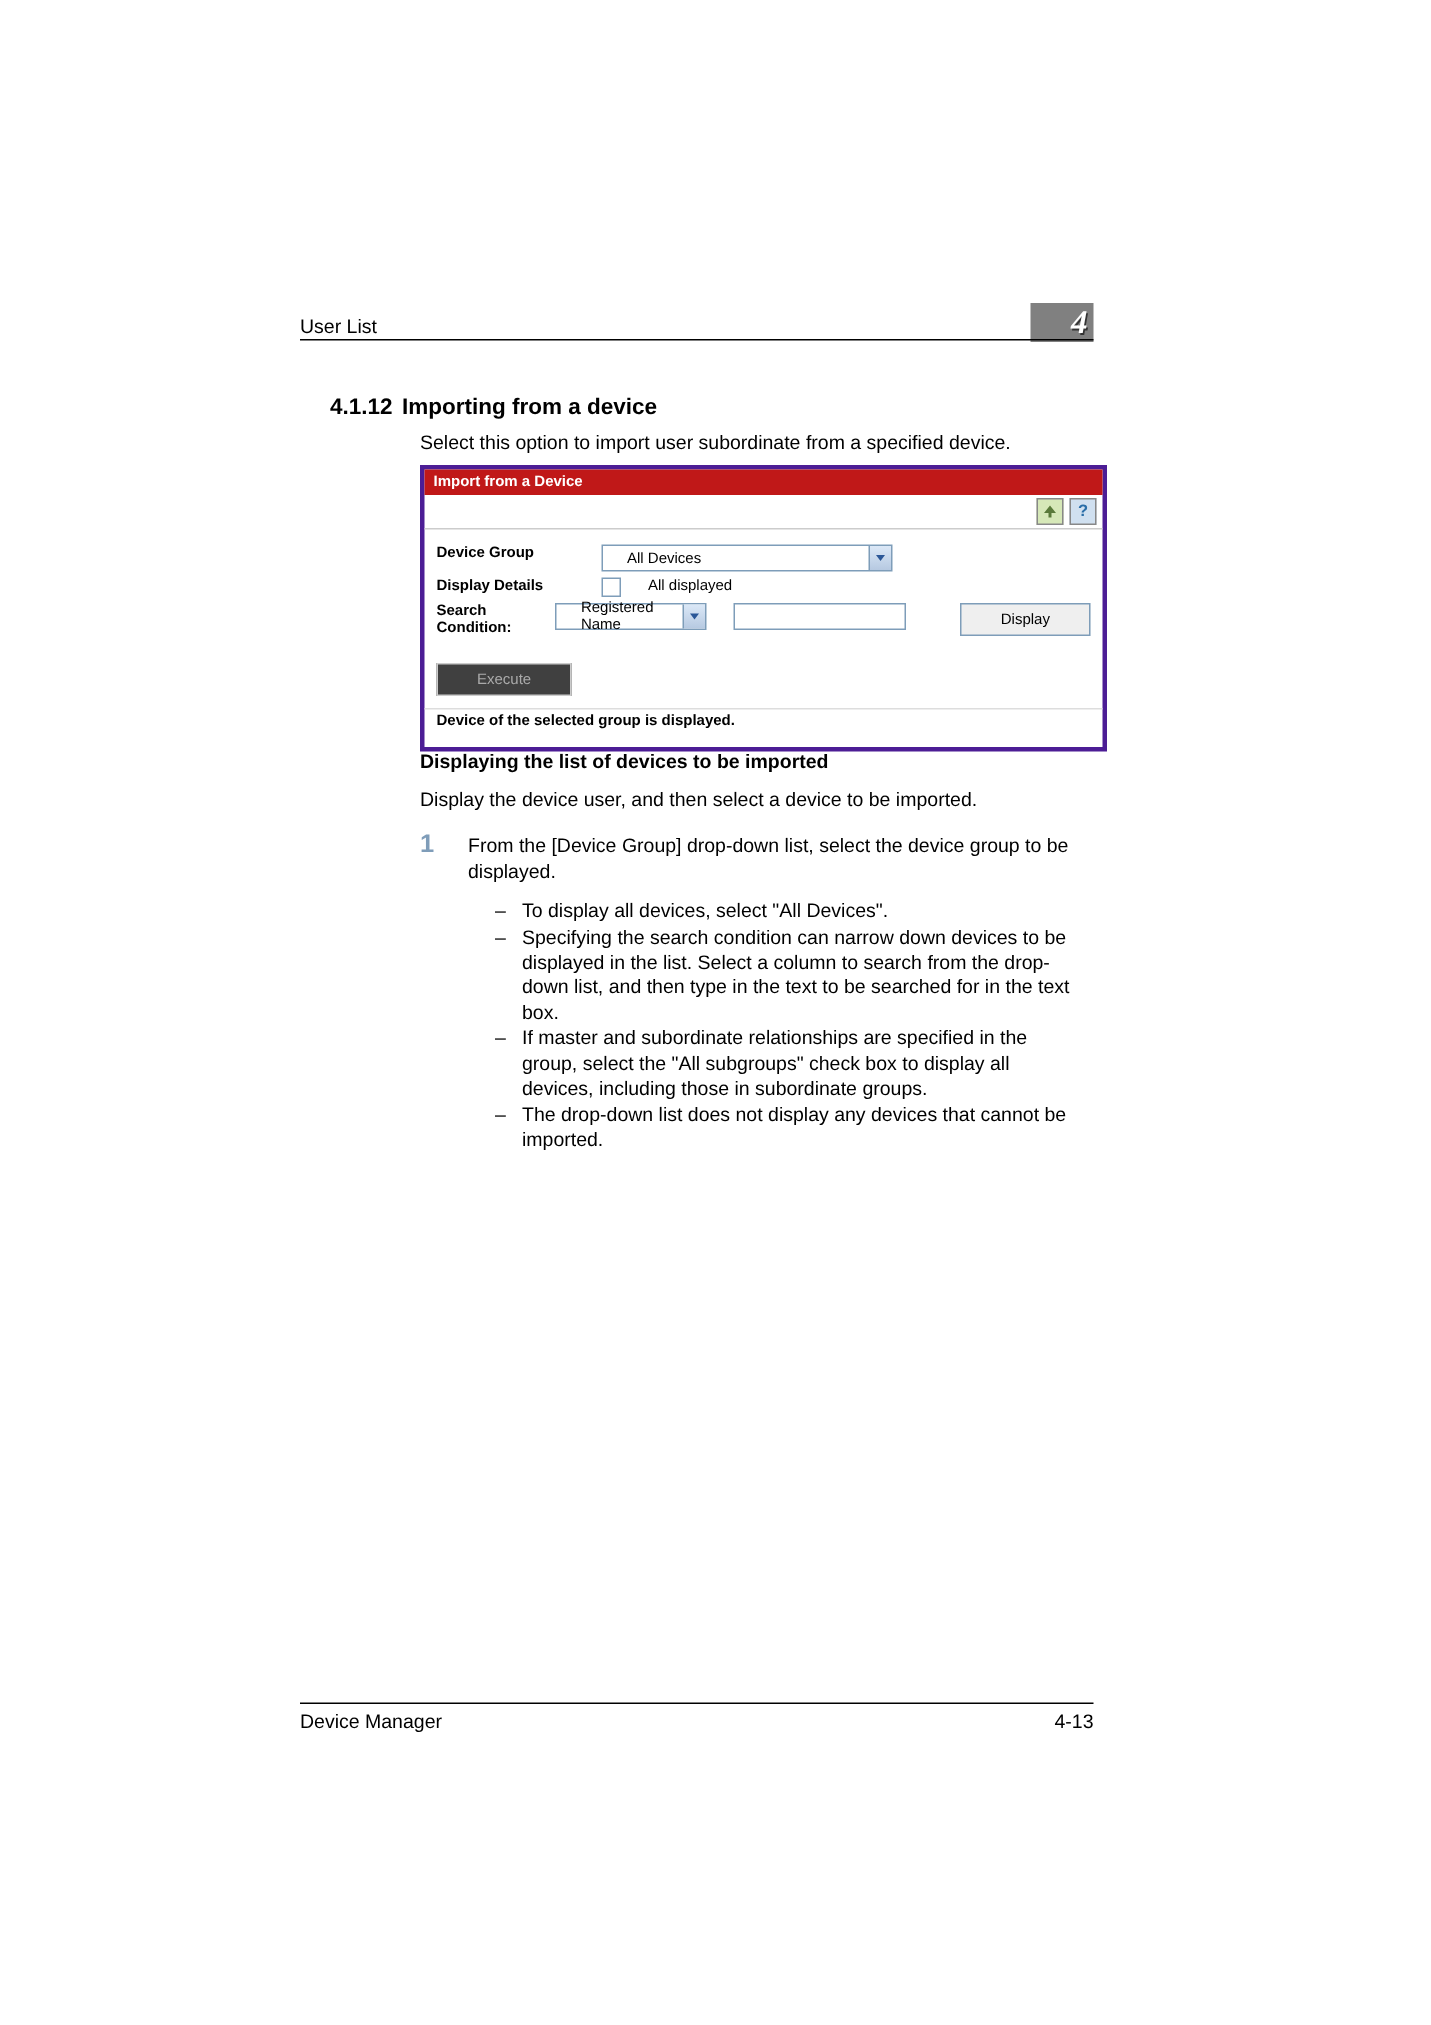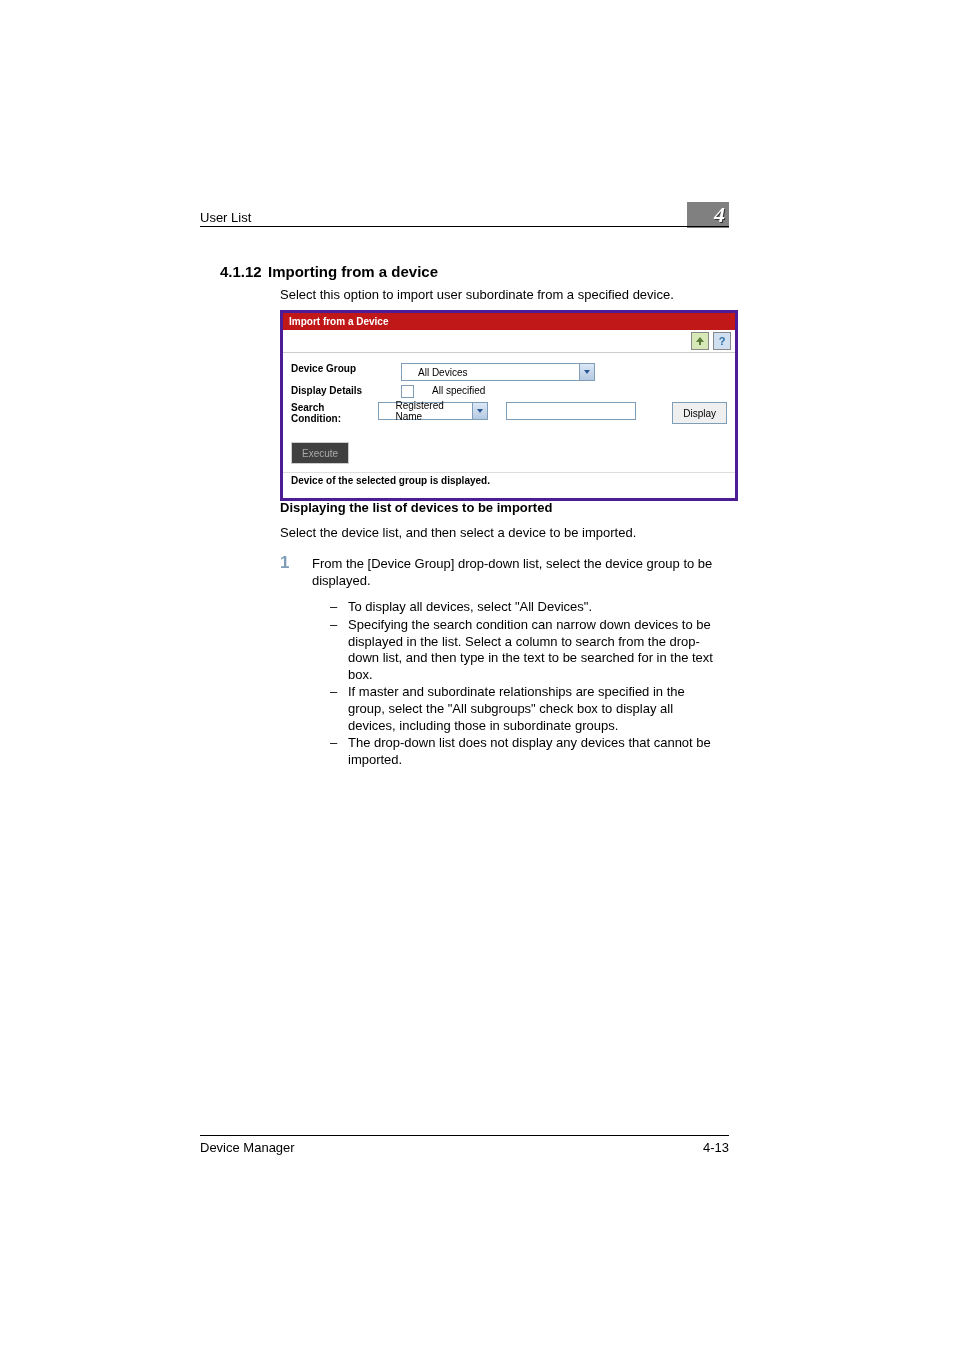--- a/index.html
+++ b/index.html
@@ -169,21 +169,21 @@
   .txt {
     border: 1px solid #7e9db9;
     height: 16px;
     width: 170px;
     background: #fff;
   }
   .btn {
     border: 1px solid #7e9db9;
     background: #efefef;
     font-size: 10px;
-    padding: 1px 10px;
+    padding: 1px 26px;
     height: 18px;
     display: inline-flex;
     align-items: center;
   }
   .btn-disabled {
     color: #aaa;
     border-color: #ccc;
     background: #404040;
   }
   .panel-msg {
@@ -297,21 +297,21 @@
         <div class="form-label">Device Group</div>
         <div class="sel sel-device">
           <span>All Devices</span>
           <span class="arrow"></span>
         </div>
       </div>
 
       <div class="form-row">
         <div class="form-label">Display Details</div>
         <span class="chk"></span>
-        <span>All specified</span>
+        <span>All displayed</span>
       </div>
 
       <div class="form-row">
         <div class="form-label">Search Condition:</div>
         <div class="sel sel-search">
           <span>Registered Name</span>
           <span class="arrow"></span>
         </div>
         <div class="txt"></div>
         <div style="flex:1"></div>
@@ -319,21 +319,21 @@
       </div>
     </div>
 
     <div class="exec-row">
       <div class="btn btn-disabled">Execute</div>
     </div>
     <div class="panel-msg">Device of the selected group is displayed.</div>
   </div>
 
   <div class="subhead">Displaying the list of devices to be imported</div>
-  <div class="subdesc">Select the device list, and then select a device to be imported.</div>
+  <div class="subdesc">Display the device user, and then select a device to be imported.</div>
 
   <div class="step-num">1</div>
   <div class="step-body">
     <div class="main">From the [Device Group] drop-down list, select the device group to be displayed.</div>
     <ul class="bullets">
       <li>To display all devices, select "All Devices".</li>
       <li>Specifying the search condition can narrow down devices to be displayed in the list. Select a column to search from the drop-down list, and then type in the text to be searched for in the text box.</li>
       <li>If master and subordinate relationships are specified in the group, select the "All subgroups" check box to display all devices, including those in subordinate groups.</li>
       <li>The drop-down list does not display any devices that cannot be imported.</li>
     </ul>

